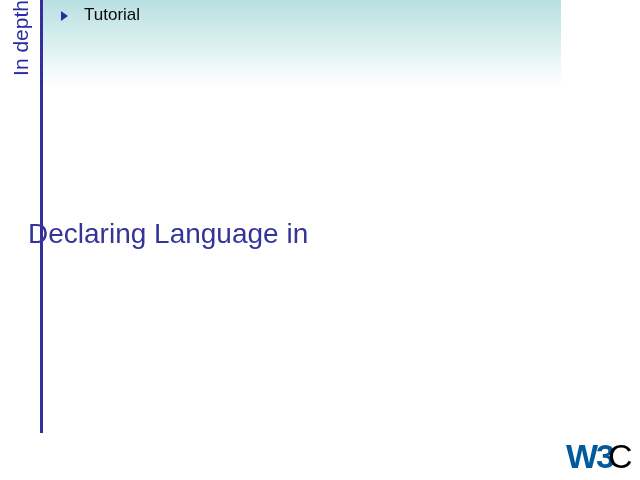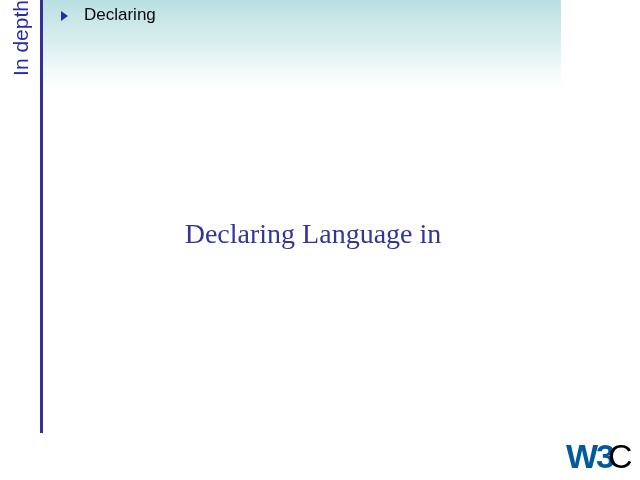--- a/index.html
+++ b/index.html
@@ -72,28 +72,28 @@
     top: 5px;
     color: #0a0a0a;
     font-size: 17px;
     font-family: "Liberation Sans", sans-serif;
     white-space: nowrap;
   }
 
   
   #slide-title {
     position: absolute;
-    left: 54px;
+    left: 28px;
     top: 218px;
     width: 518px;
-    text-align: center;
+    text-align: left;
     color: #343499;
     font-size: 28px;
     line-height: 32px;
-    font-family: Liberation Serif, serif;
+    font-family: Liberation Sans, sans-serif;
   }
   #slide-title .tline { display: block; white-space: nowrap; }
 
   
   #w3c-logo {
     position: absolute;
     left: 566px;
     top: 436px;
     width: 70px;
     height: 40px;
@@ -105,21 +105,21 @@
 <div id="slide">
 
   <div id="sidebar-rail"></div>
 
   <div id="section-label">In depth</div>
 
   <div id="header-band"></div>
 
   <div id="header-bullet"></div>
 
-  <div id="header-label">Declaring</div>
+  <div id="header-label">Tutorial</div>
 
   <div id="slide-title">
     <span class="tline">Declaring Language in</span>
   </div>
 
   <div id="w3c-logo">
     <svg width="70" height="40" viewBox="0 0 70 40" xmlns="http://www.w3.org/2000/svg" aria-hidden="true">
       <text x="0" y="32" font-family="Liberation Sans, sans-serif" font-size="34" font-weight="bold" letter-spacing="-2" fill="#005a9c">W3</text>
       <text x="42" y="32" font-family="Liberation Sans, sans-serif" font-size="34" font-weight="normal" fill="#000000">C</text>
     </svg>

